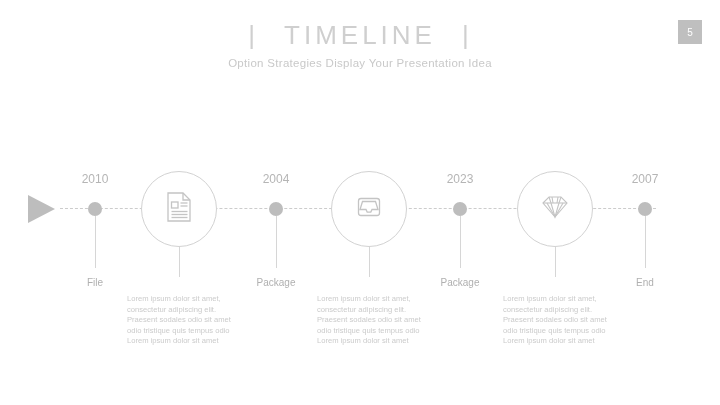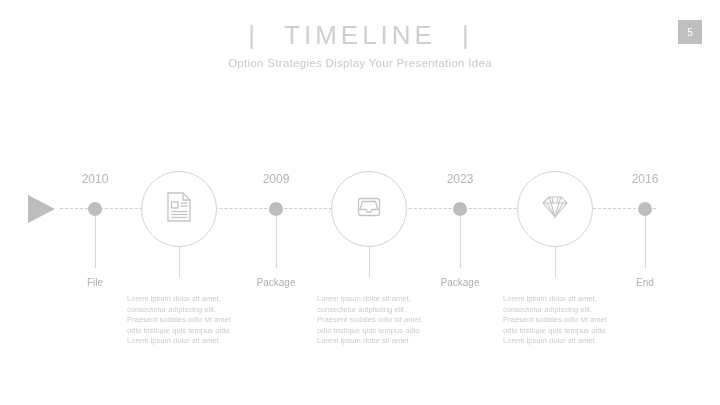--- a/index.html
+++ b/index.html
@@ -148,21 +148,21 @@
           <line x1="9.5" y1="24.5" x2="25.5" y2="24.5"></line>
           <line x1="9.5" y1="27.5" x2="25.5" y2="27.5"></line>
         </svg>
       </span>
     </div>
     <div class="icon-stem"></div>
     <div class="icon-body">Lorem ipsum dolor sit amet, consectetur adipiscing elit. Praesent sodales odio sit amet odio tristique quis tempus odio Lorem ipsum dolor sit amet</div>
   </div>
 
   <div class="dot-node" style="left:276px;">
-    <div class="dot-year">2009</div>
+    <div class="dot-year">2004</div>
     <div class="dot"></div>
     <div class="dot-stem"></div>
     <div class="dot-label">Package</div>
   </div>
 
   <div class="icon-node" style="left:369px;">
     <div class="icon-circle">
       <span>
         <svg width="32" height="32" viewBox="0 0 32 32" fill="none" stroke="#c4c4c4" stroke-width="1.3">
           <rect x="5.5" y="7.5" width="21" height="17" rx="2.5" fill="#ffffff"></rect>
@@ -193,19 +193,19 @@
           <line x1="8" y1="11" x2="16" y2="25"></line>
           <line x1="24" y1="11" x2="16" y2="25"></line>
         </svg>
       </span>
     </div>
     <div class="icon-stem"></div>
     <div class="icon-body">Lorem ipsum dolor sit amet, consectetur adipiscing elit. Praesent sodales odio sit amet odio tristique quis tempus odio Lorem ipsum dolor sit amet</div>
   </div>
 
   <div class="dot-node" style="left:645px;">
-    <div class="dot-year">2016</div>
+    <div class="dot-year">2007</div>
     <div class="dot"></div>
     <div class="dot-stem"></div>
     <div class="dot-label">End</div>
   </div>
 
 </div>
 
 </body></html>

